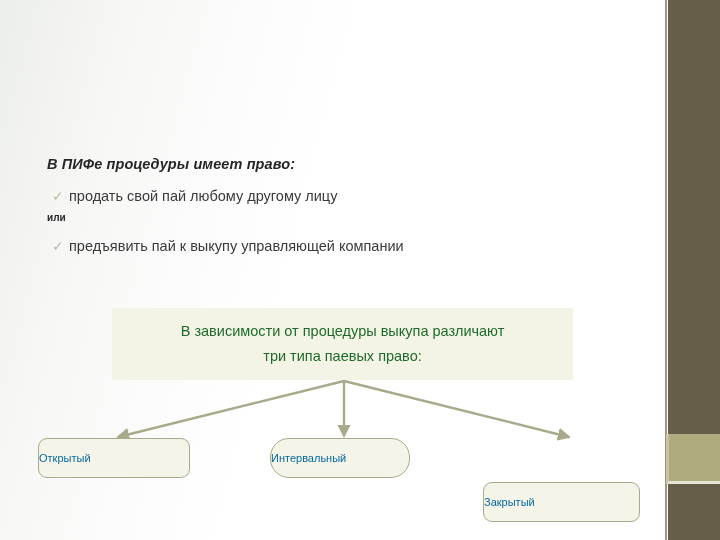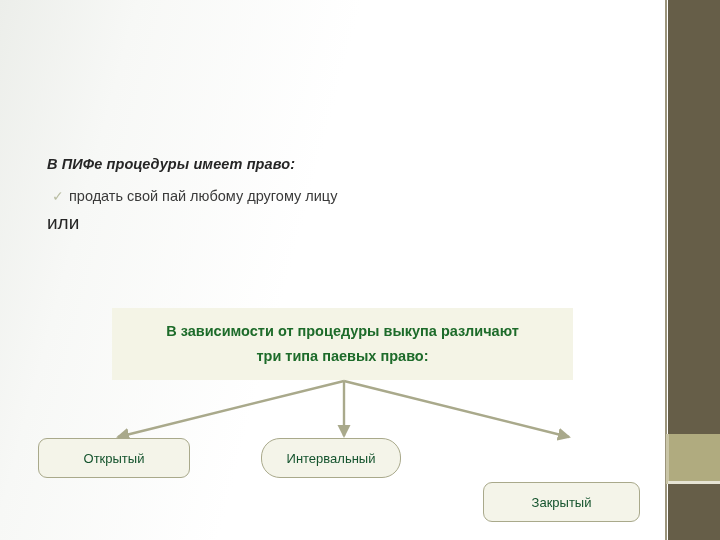--- a/index.html
+++ b/index.html
@@ -104,42 +104,42 @@
     color: #b9bda2;
     font-size: 14px;
     vertical-align: baseline;
   }
   #bullet1 { top: 188px; }
   #bullet2 { top: 238px; }
   .orword {
     position: absolute;
     left: 47px;
     top: 212px;
-    font-size: 19px;
-    font-weight: normal;
+    font-size: 10px;
+    font-weight: bold;
     color: #262626;
   }
 
   
   .callout {
     position: absolute;
     left: 112px;
     top: 308px;
     width: 461px;
     height: 72px;
     background: #f4f4e6;
     box-sizing: border-box;
     display: flex;
     flex-direction: column;
     align-items: center;
     justify-content: center;
   }
   .callout .ct {
     color: #1d6b2a;
-    font-weight: bold;
+    font-weight: normal;
     font-size: 14.5px;
     line-height: 25px;
     text-align: center;
     white-space: nowrap;
   }
 
   
   .arrows {
     position: absolute;
     left: 0;
@@ -153,26 +153,25 @@
   .leaf {
     position: absolute;
     top: 438px;
     height: 40px;
     border: 1px solid #a9a98b;
     border-radius: 9px;
     background: #f4f4e9;
     box-sizing: border-box;
     display: flex;
     align-items: center;
-    justify-content: center;
-    font-size: 13px;
-    color: #14532d;
+    font-size: 11px;
+    color: #0369a1;
   }
   #leaf0 { left: 38px;  width: 152px; }
-  #leaf1 { left: 261px; width: 140px; border-radius: 19px; }
+  #leaf1 { left: 270px; width: 140px; border-radius: 19px; }
   #leaf2 { left: 483px; width: 157px; margin-top: 44px; }
 </style>
 </head>
 <body>
 
 <div id="slide">
 
   <div class="edge-hairline"></div>
   <div class="edge-dark"></div>
   <div class="edge-light"></div>
@@ -181,20 +180,23 @@
 
 
   <div class="lead">В ПИФе процедуры имеет право:</div>
 
   <div class="bullet" id="bullet1">
     <span class="chk">✓</span><span>продать свой пай любому другому лицу</span>
   </div>
 
   <div class="orword">или</div>
 
+  <div class="bullet" id="bullet2">
+    <span class="chk">✓</span><span>предъявить пай к выкупу управляющей компании</span>
+  </div>
 
   <div class="callout">
     <div class="ct">В зависимости от процедуры выкупа различают</div>
     <div class="ct">три типа паевых право:</div>
   </div>
 
   <svg class="arrows" viewBox="0 0 720 540">
     <defs>
       <marker id="ah" viewBox="0 0 10 10" refX="8.5" refY="5" markerWidth="5.5" markerHeight="5.5" orient="auto-start-reverse">
         <path d="M 0 0 L 10 5 L 0 10 z" fill="#a9a98b"></path>

